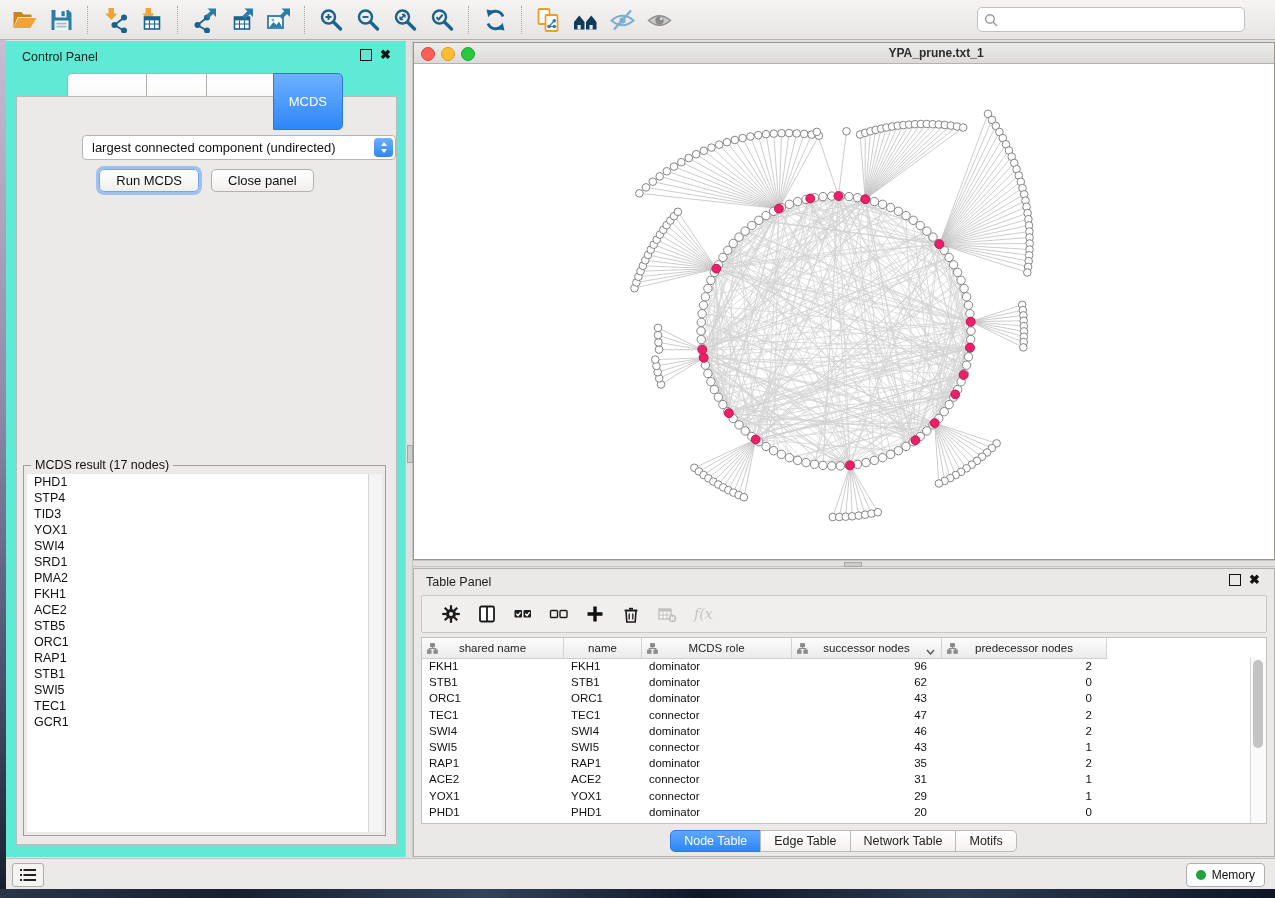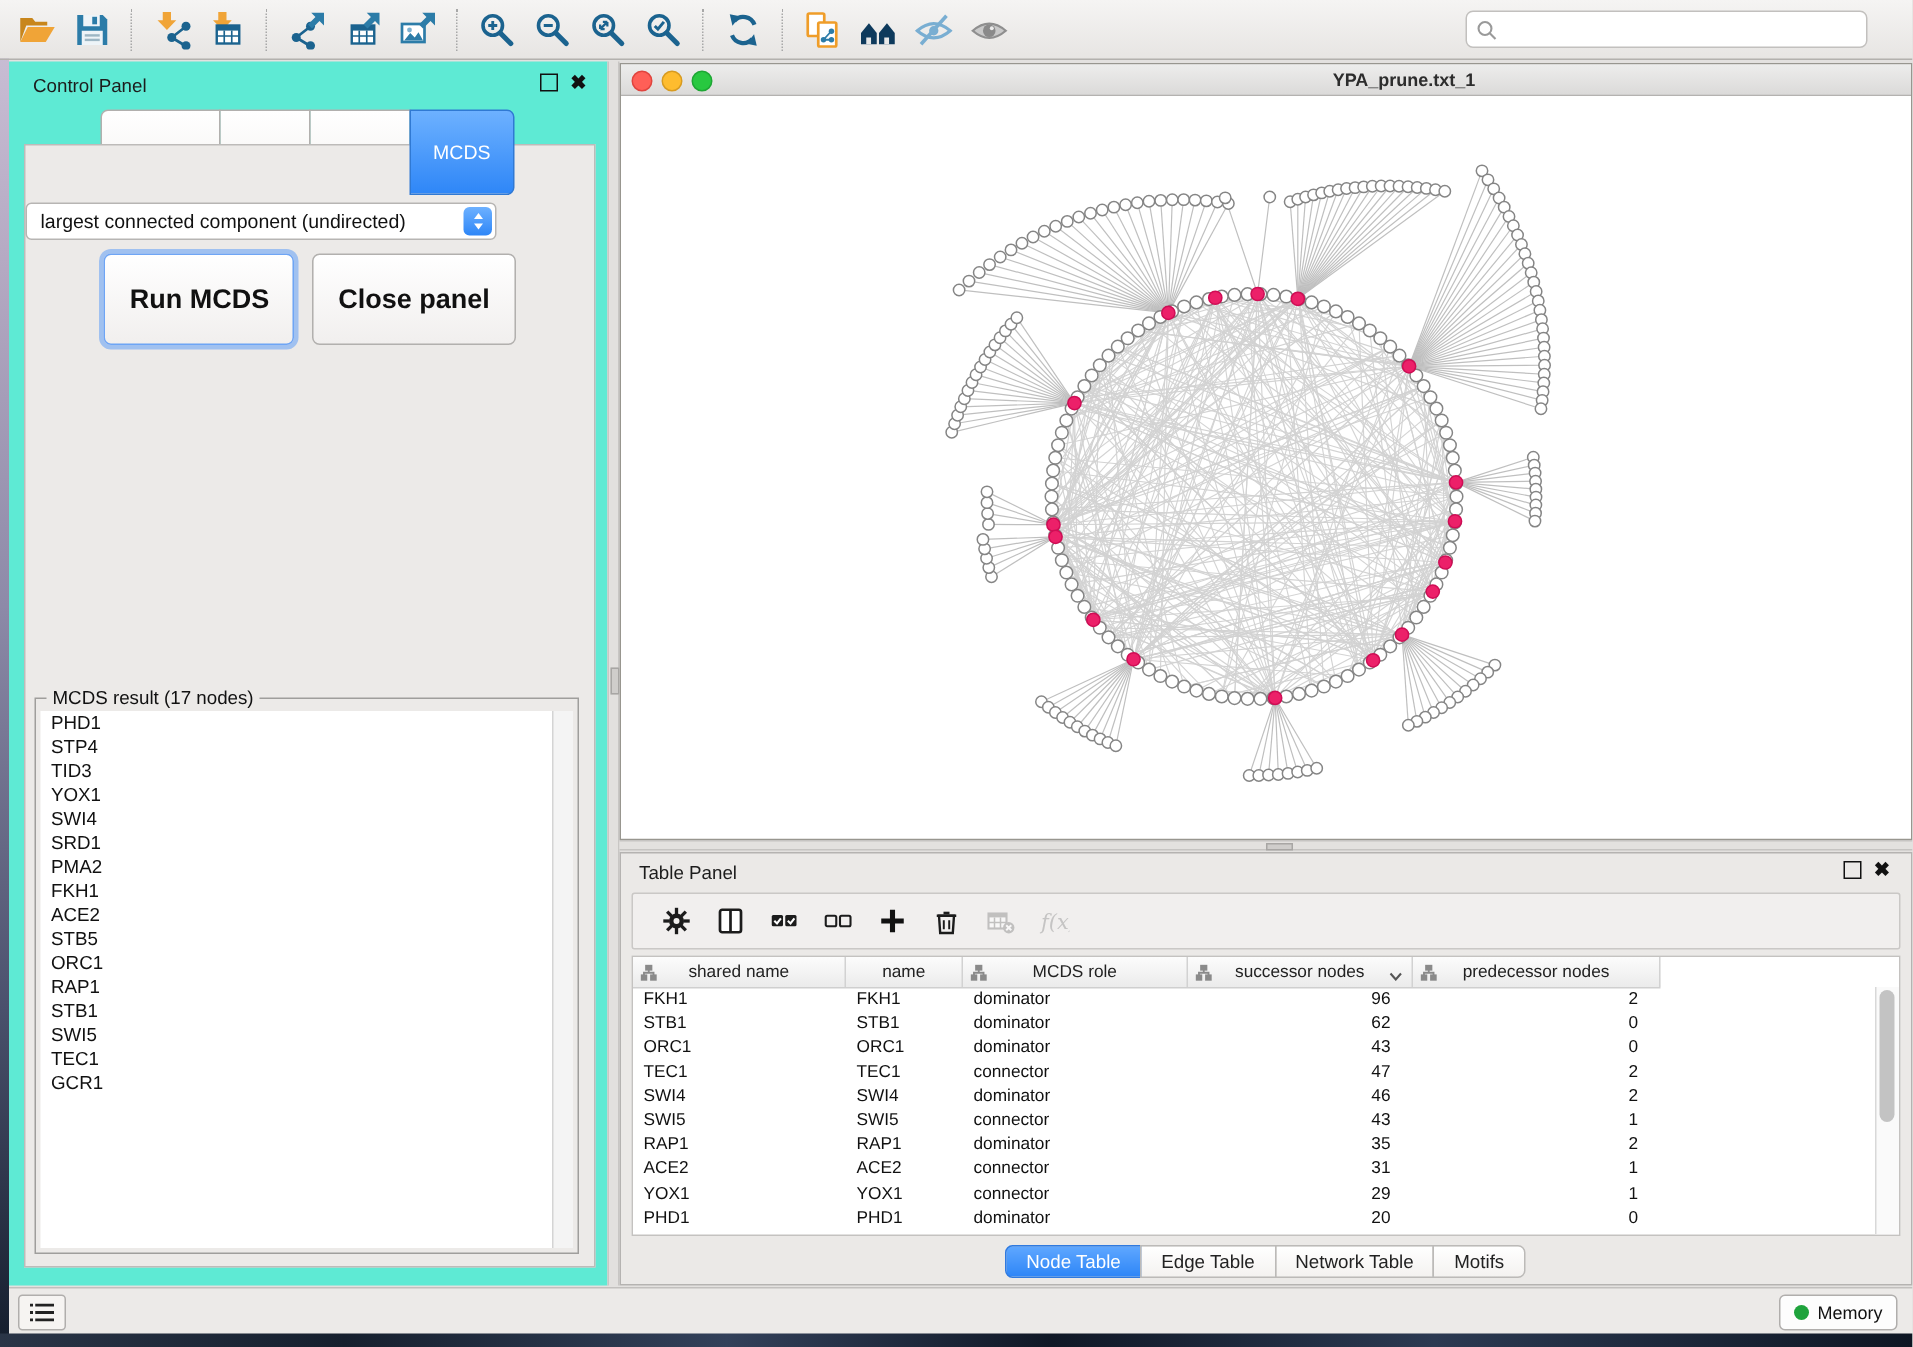--- a/index.html
+++ b/index.html
@@ -30,32 +30,32 @@
   .close-glyph{font-size:13px;font-weight:bold;color:#111;line-height:10px;}
   #cp-tabs{position:absolute;left:0;right:0;top:32px;display:flex;justify-content:center;}
   .seg{border:1px solid #b2b0ae;background:linear-gradient(#ffffff,#f3f1ef);padding:20px 15px;
     font-size:13px;color:#222;margin-left:-1px;position:relative;cursor:default;}
   .seg.first{border-radius:5px 0 0 5px;}
   .seg.last{border-radius:0 5px 5px 0;}
   .seg.active{background:linear-gradient(#6db1ff,#2e86f7);color:#fff;border-color:#3079d3;z-index:2;}
   #cp-content{position:absolute;left:10px;right:8px;top:55px;bottom:12px;
     background:#eceae8;border:1px solid #bdbbb9;}
   #opt-label{position:absolute;left:0;right:0;top:16px;text-align:center;font-size:13px;color:#111;}
-  #criterion-row{position:absolute;left:0;right:0;top:38px;display:flex;justify-content:flex-start;}
+  #criterion-row{position:absolute;left:0;right:0;top:38px;display:flex;justify-content:flex-end;}
   #criterion-select{width:312px;height:23px;background:#fff;border:1px solid #b7b5b3;border-radius:4px;
     display:flex;align-items:center;position:relative;}
   #criterion-select .val{flex:1;font-size:13px;color:#111;padding-left:9px;white-space:nowrap;overflow:hidden;}
   #criterion-select .stepper{width:19px;height:19px;margin-right:2px;border-radius:4px;
     background:linear-gradient(#6db1ff,#2e86f7);display:flex;flex-direction:column;align-items:center;justify-content:center;}
   .caret{width:0;height:0;border-left:3.5px solid transparent;border-right:3.5px solid transparent;}
   .caret.up{border-bottom:4px solid #fff;margin-bottom:1.5px;}
   .caret.down{border-top:4px solid #fff;margin-top:1.5px;}
   #btn-row{position:absolute;left:0;right:0;top:72px;display:flex;justify-content:center;gap:12px;}
   .cp-btn{background:linear-gradient(#ffffff,#f1efee);border:1px solid #b2b0ae;border-radius:5px;
-    font-size:18px;color:#111;padding:19px 16px;font-family:"Liberation Sans",sans-serif;font-weight:bold;}
+    font-size:13px;color:#111;padding:3px 16px;font-family:"Liberation Sans",sans-serif;}
   .cp-btn.focus{box-shadow:0 0 0 3px rgba(110,165,245,.6);border-color:#6ea5f5;}
   #mcds-group{position:absolute;left:6px;right:10px;top:368px;bottom:8px;border:1px solid #9f9e9c;}
   #mcds-legend{position:absolute;top:-8px;left:7px;background:#eceae8;padding:0 4px;font-size:12.5px;color:#111;}
   #mcds-list{position:absolute;left:3px;right:3px;top:8px;bottom:3px;background:#fff;overflow:hidden;}
   #mcds-scroll{position:absolute;right:0;top:0;bottom:0;width:13px;background:#f4f4f4;border-left:1px solid #d4d4d4;}
   .mcds-item{font-size:12.5px;color:#111;line-height:16px;padding-left:7px;}
   
   #v-splitter{position:absolute;left:405px;top:41px;width:8px;bottom:41px;background:#e2e0de;
     border-left:1px solid #c8c6c4;border-right:1px solid #c8c6c4;box-sizing:border-box;}
   #v-grip{position:absolute;left:1px;top:404px;width:4px;height:16px;background:#cfcdcb;border:1px solid #a8a6a4;}

